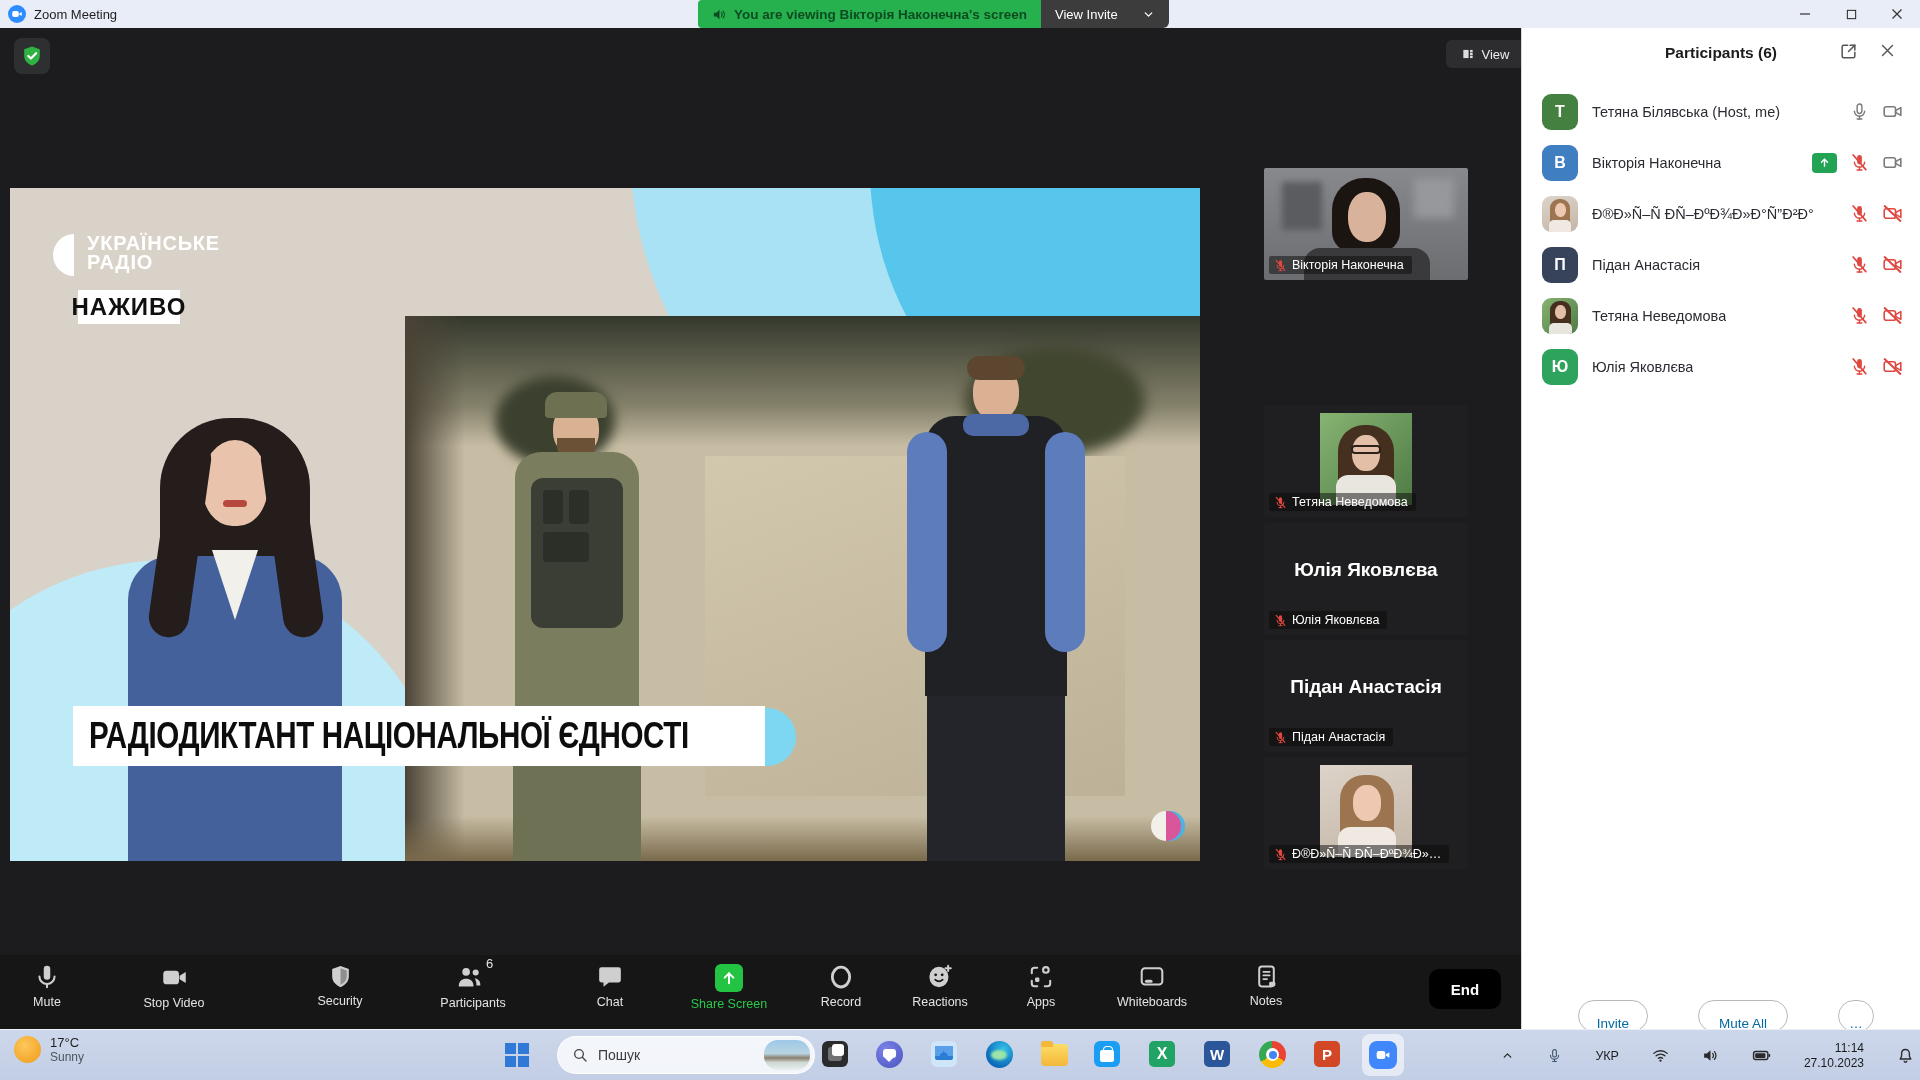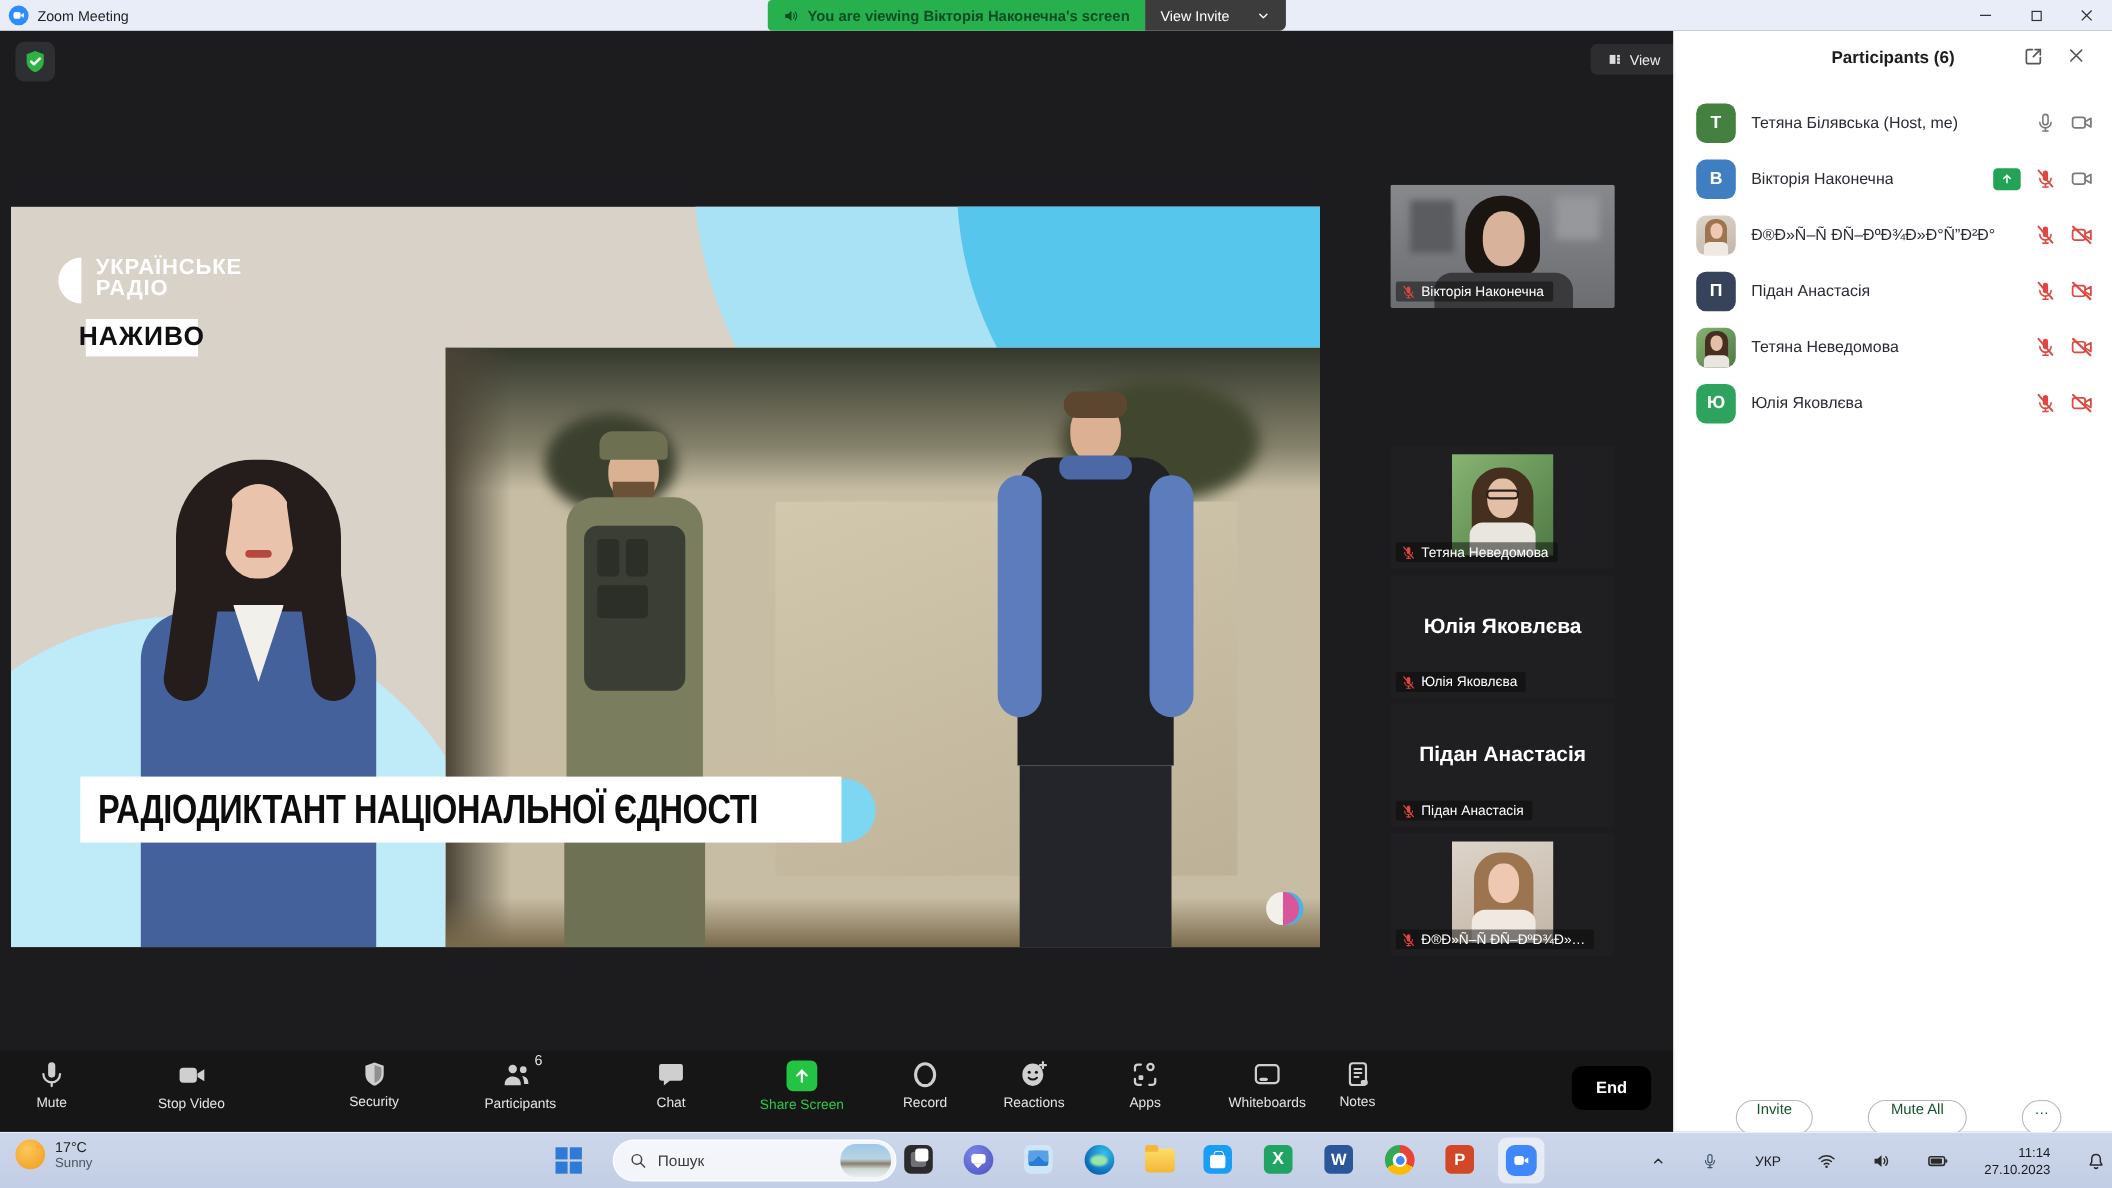--- a/index.html
+++ b/index.html
@@ -77,21 +77,21 @@
   .prow{position:absolute;left:0;width:399px;height:51px;display:flex;align-items:center;
     padding:0 18px 0 20px;box-sizing:border-box;cursor:pointer;}
   .avatar{width:36px;height:36px;border-radius:9px;display:flex;align-items:center;
     justify-content:center;color:#fff;font-size:16px;font-weight:bold;flex:none;overflow:hidden;position:relative;}
   .pname{margin-left:14px;font-size:14.5px;color:#2b2b33;white-space:nowrap;overflow:hidden;
     text-overflow:ellipsis;}
   .picons{margin-left:auto;display:flex;align-items:center;gap:13px;flex:none;}
   .share-badge{width:25px;height:20px;border-radius:4px;background:#23a455;display:flex;
     align-items:center;justify-content:center;}
   .pbtn{position:absolute;top:972px;height:30px;border-radius:16px;border:1px solid #b9b9b9;
-    background:#fff;color:#14532d;font-size:13.5px;display:flex;align-items:flex-start;
+    background:#fff;color:#0369a1;font-size:13.5px;display:flex;align-items:flex-end;
     justify-content:center;cursor:pointer;font-family:"Liberation Sans",sans-serif;}
 
   
   .taskbar{position:absolute;left:0;top:1029px;width:1920px;height:51px;
     background:linear-gradient(180deg,#cdd7eb,#c2cee5);border-top:1px solid rgba(255,255,255,.7);}
   .weather{position:absolute;left:14px;top:5px;display:flex;align-items:center;gap:9px;cursor:pointer;}
   .sun{width:27px;height:27px;border-radius:50%;background:radial-gradient(circle at 40% 35%,#fdc75b,#f09a18);}
   .wt1{font-size:13px;color:#1f1f1f;}
   .wt2{font-size:12px;color:#4f555e;}
   .task-ic{position:absolute;top:11px;width:28px;height:28px;cursor:pointer;}
@@ -517,21 +517,21 @@
           <use href="#i-apps"></use>
         </svg>
       <span class="lab">Apps</span>
     </div>
     <div class="tb-item" style="left:1152px;">
       <svg class="ic" width="26" height="26" style="color:#cfcfcf">
           <use href="#i-board"></use>
         </svg>
       <span class="lab">Whiteboards</span>
     </div>
-    <div class="tb-item" style="left:1234px;">
+    <div class="tb-item" style="left:1266px;">
       <svg class="ic" width="25" height="25" style="color:#cfcfcf">
           <use href="#i-notes"></use>
         </svg>
       <span class="lab">Notes</span>
     </div>
 
   </div>
   <div class="end-btn">
     <span>End</span>
   </div>

